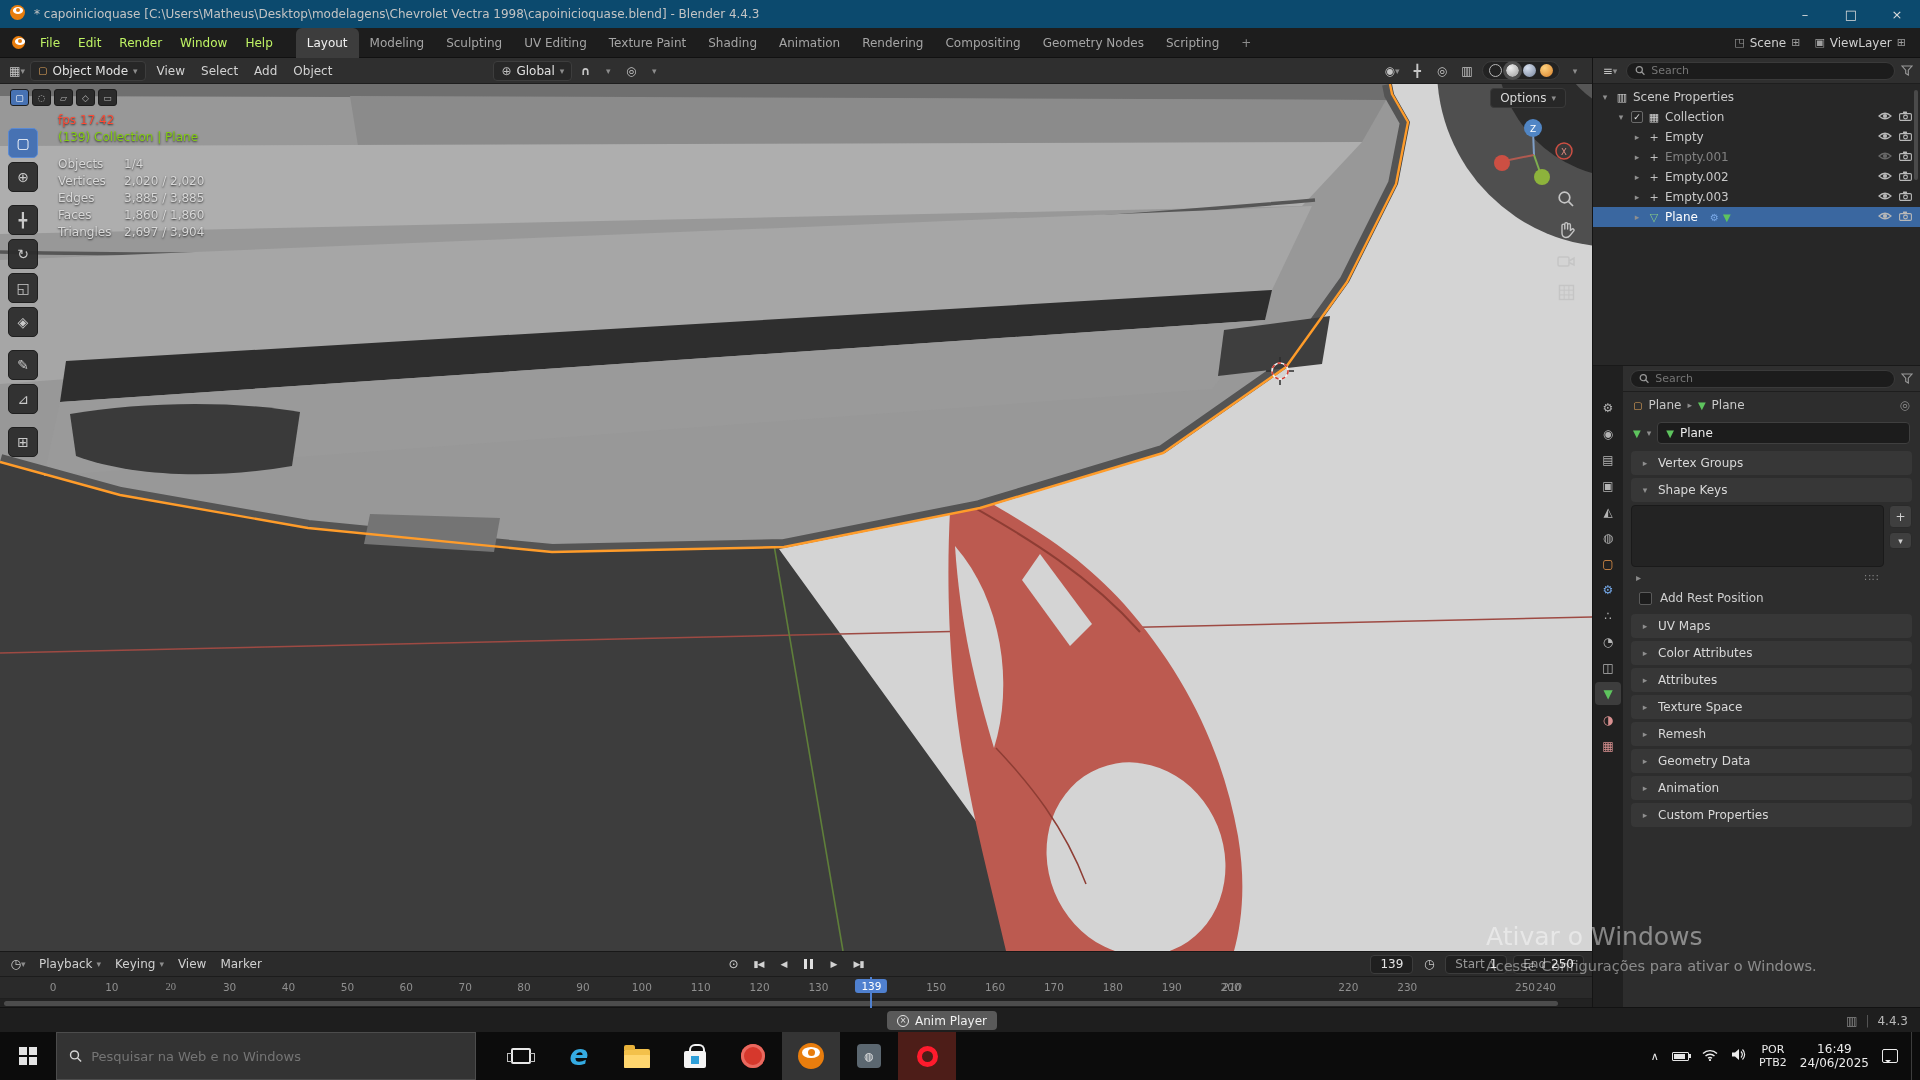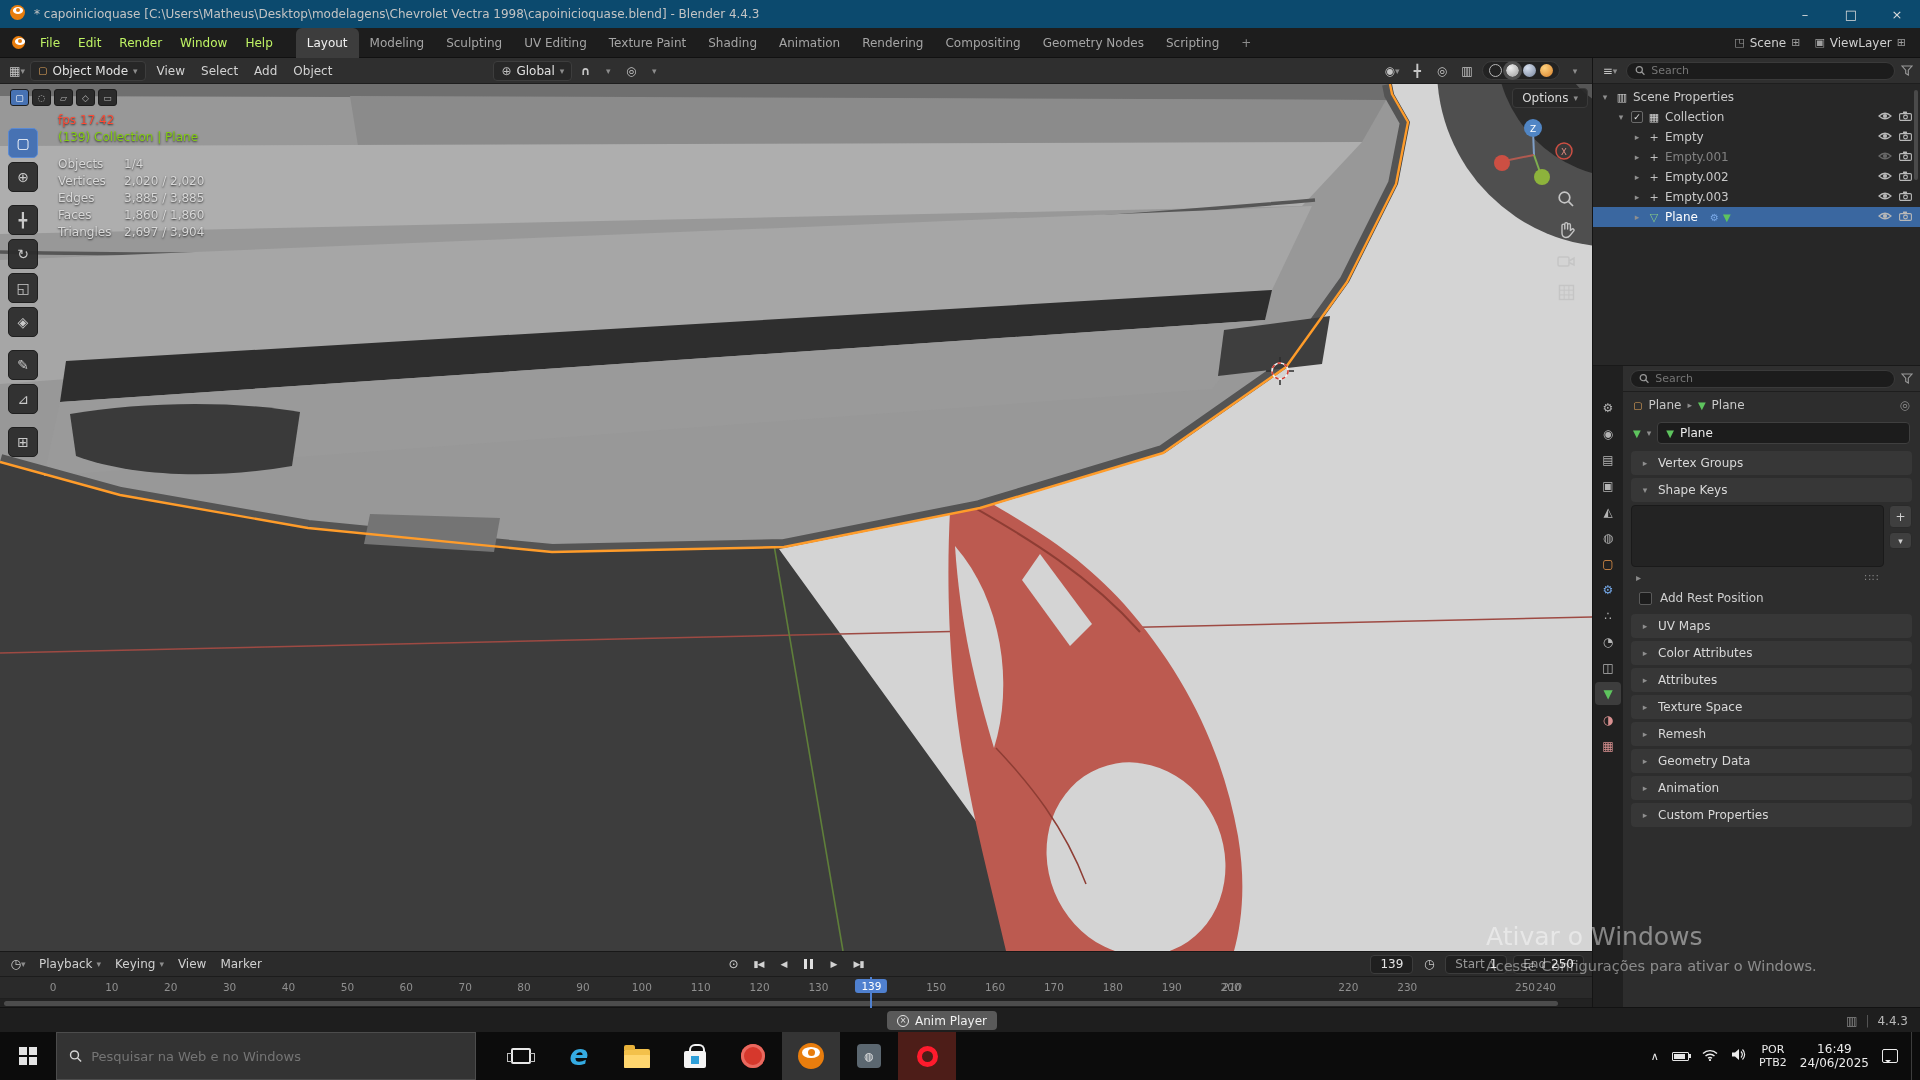--- a/index.html
+++ b/index.html
@@ -43,21 +43,21 @@
 .shade.active-wrap{outline:3px solid #4e4e4e;outline-offset:0;border-radius:50%}
 .shade.mat{background:radial-gradient(circle at 35% 30%, #d7e0ee, #75839c)}
 .shade.rend{background:radial-gradient(circle at 35% 30%, #ffd27f, #d9812a)}
 
 
 .vp-canvas{position:absolute;top:84px;left:0;width:1592px;height:867px;background:#3d3d3d;overflow:hidden}
 .vp-canvas svg.scene{position:absolute;left:0;top:0}
 .mode-mini{position:absolute;left:10px;top:5px;display:flex;gap:3px}
 .mini-btn{width:19px;height:17px;background:#2b2b2b;border:1px solid #1c1c1c;border-radius:3px;display:flex;align-items:center;justify-content:center;font-size:9px;color:#b3b3b3}
 .mini-btn.active{background:#4772b3;color:#fff}
-.options-btn{position:absolute;right:4px;top:4px;background:rgba(39,39,39,.9);border:1px solid #3a3a3a;border-radius:4px;padding:2px 9px;color:#d9d9d9;display:flex;align-items:center;gap:5px}
+.options-btn{position:absolute;right:26px;top:4px;background:rgba(39,39,39,.9);border:1px solid #3a3a3a;border-radius:4px;padding:2px 9px;color:#d9d9d9;display:flex;align-items:center;gap:5px}
 .vp-toolbar{position:absolute;left:8px;top:44px;display:flex;flex-direction:column;gap:4px}
 .tool-btn{width:30px;height:30px;background:rgba(44,44,44,.95);border:1px solid #1f1f1f;border-radius:5px;display:flex;align-items:center;justify-content:center;color:#c9c9c9;font-size:14px}
 .tool-btn.active{background:#4772b3;border-color:#5a8ad4;color:#fff}
 .tool-gap{height:5px}
 .vp-stats{position:absolute;left:58px;top:28px;line-height:17px;text-shadow:0 1px 2px rgba(0,0,0,.75);pointer-events:none}
 .fps{color:#ff4b36}
 .ctx{color:#84cc16}
 .stats-table{margin-top:10px;display:grid;grid-template-columns:66px auto;color:#d8d8d8;line-height:17px}
 .nav-icons{position:absolute;right:15px;top:104px;display:flex;flex-direction:column;gap:9px;align-items:center}
 .nav-ic{width:22px;height:22px;display:flex;align-items:center;justify-content:center}
@@ -672,21 +672,21 @@
           </span>
         <span class="tl-field">
             <span class="lbl">End</span>
             <span>250</span>
           </span>
       </div>
     </div>
     <div class="tl-ruler">
         <span class="tick" style="left: 53px;">0</span>
         <span class="tick" style="left: 111.88px;">10</span>
-        <span class="tick" style="left: 170.76px;">20</span>
+        <span class="tick" style="left: 170.76px; font-family: Liberation Serif, serif;">20</span>
         <span class="tick" style="left: 229.64px;">30</span>
         <span class="tick" style="left: 288.52px;">40</span>
         <span class="tick" style="left: 347.4px;">50</span>
         <span class="tick" style="left: 406.28px;">60</span>
         <span class="tick" style="left: 465.16px;">70</span>
         <span class="tick" style="left: 524.04px;">80</span>
         <span class="tick" style="left: 582.92px;">90</span>
         <span class="tick" style="left: 641.8px;">100</span>
         <span class="tick" style="left: 700.68px;">110</span>
         <span class="tick" style="left: 759.56px;">120</span>

